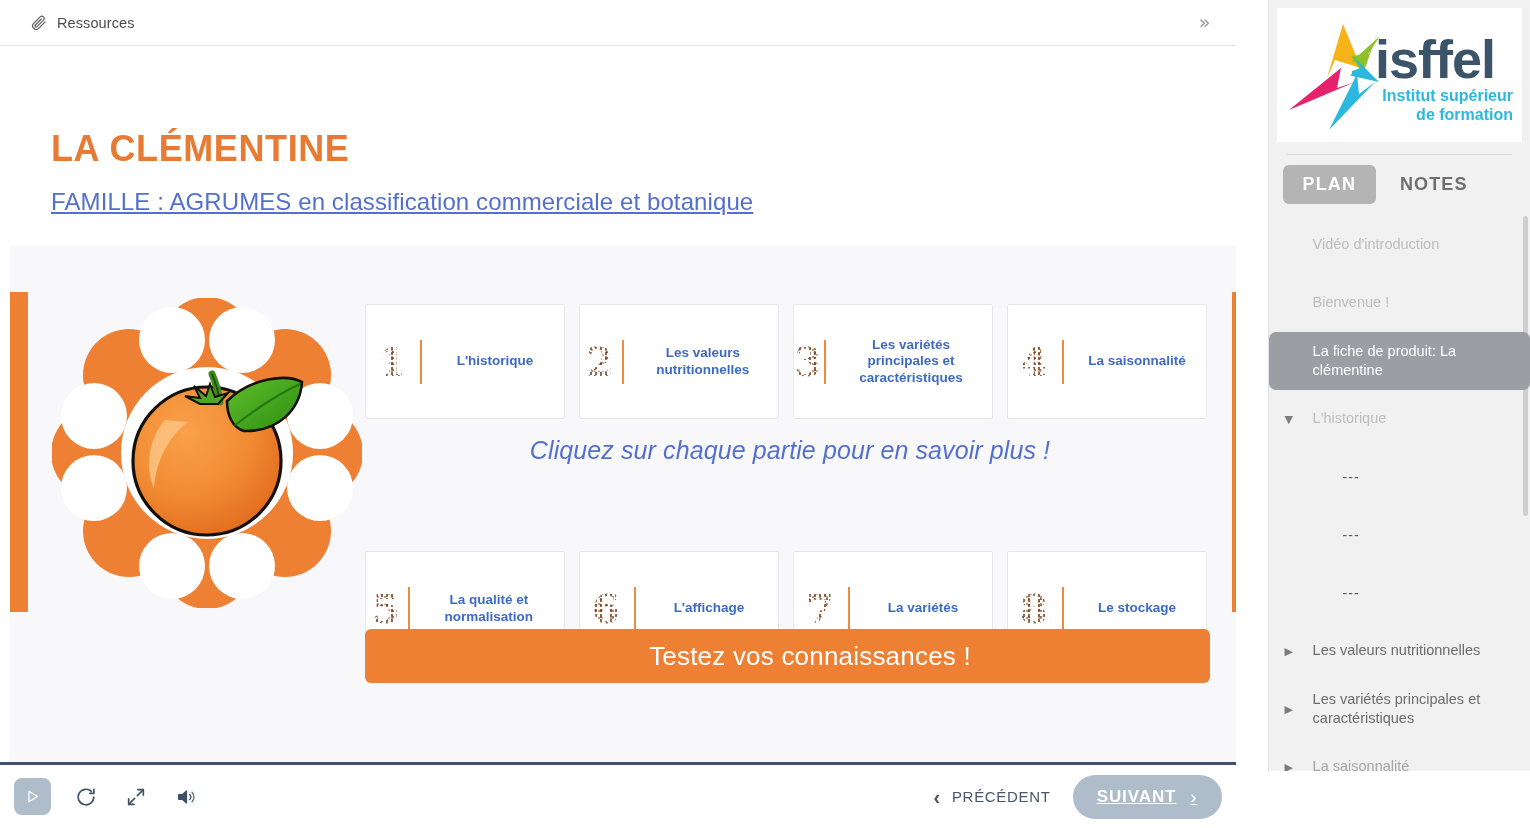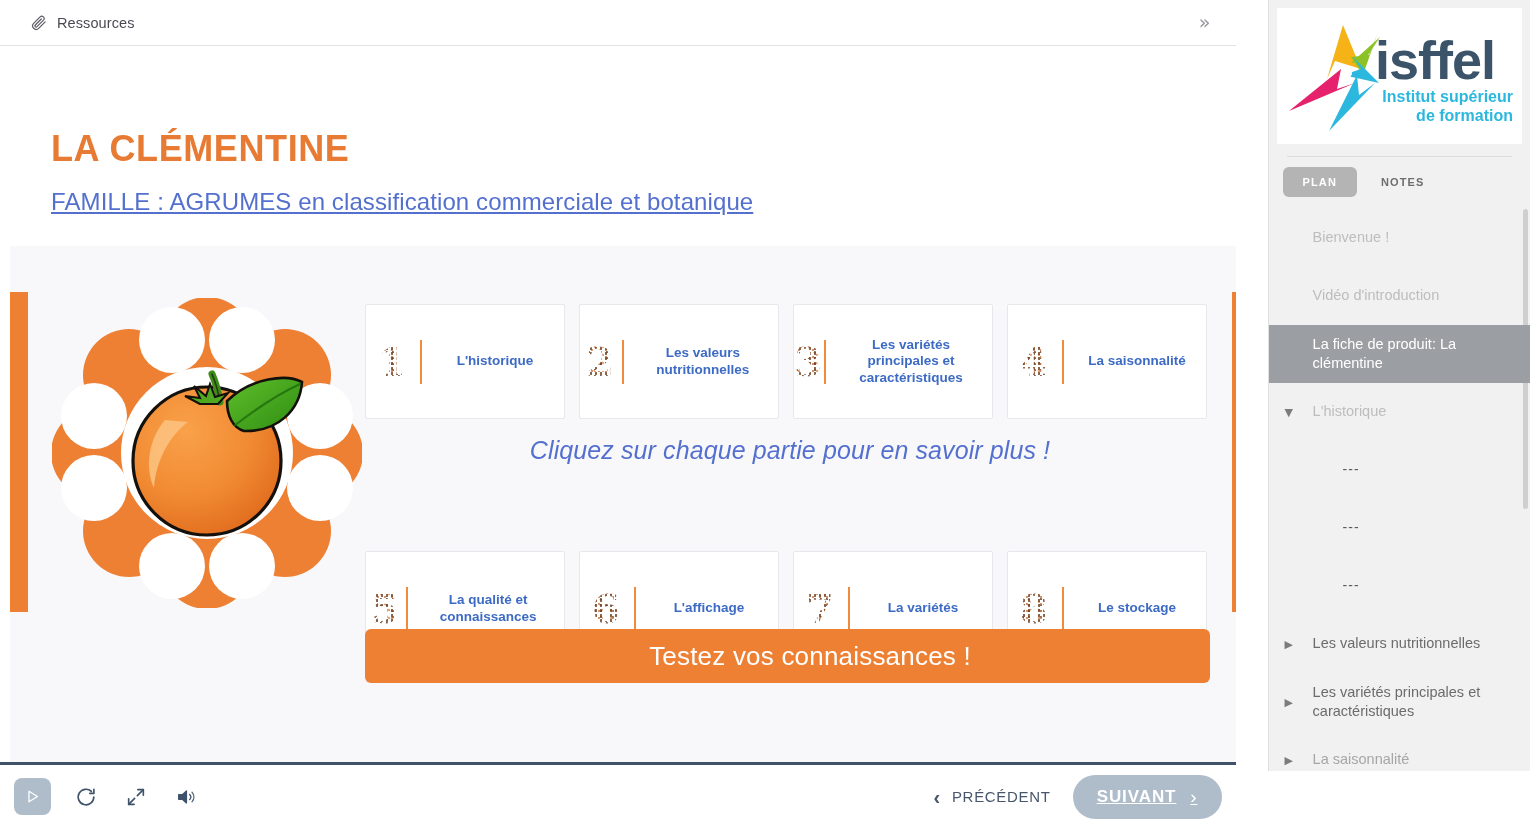--- a/index.html
+++ b/index.html
@@ -331,21 +331,21 @@
 
   .tabs {
     display: flex;
     align-items: center;
     gap: 4px;
     padding: 10px 14px 12px 14px;
   }
   .tab {
     padding: 9px 20px;
     border-radius: 6px;
-    font-size: 11px;
+    font-size: 18px;
     font-weight: 700;
     letter-spacing: 1.1px;
     color: #6E6E6E;
     cursor: pointer;
     background: transparent;
     border: none;
     font-family: "Liberation Sans", sans-serif;
   }
   .tab.active {
     background: #B4B4B4;
@@ -367,20 +367,21 @@
     line-height: 1.32;
     color: #B9B9B9;
     cursor: pointer;
   }
   .outline-item.dim   { color: #BDBDBD; }
   .outline-item.mid   { color: #6C6C6C; }
   .outline-item.light { color: #A6A6A6; }
   .outline-item.active {
     background: #9B9FA3;
     color: #FFFFFF;
+    border-radius: 7px;
   }
   .outline-item .tri {
     position: absolute;
     left: 16px;
     top: 50%;
     transform: translateY(-50%);
     font-size: 11px;
     color: #7C7C7C;
     line-height: 1;
     font-family: "DejaVu Sans", sans-serif;
@@ -507,21 +508,21 @@
               <span class="num-label">La saisonnalité</span>
             </div>
           </div>
 
           <div style="height:132px"></div>
 
           <div class="card-row row-bottom">
             <div class="num-card">
               <span class="num-glyph">5</span>
               <span class="num-divider"></span>
-              <span class="num-label">La qualité et connaissances</span>
+              <span class="num-label">La qualité et normalisation</span>
             </div>
             <div class="num-card">
               <span class="num-glyph">6</span>
               <span class="num-divider"></span>
               <span class="num-label">L'affichage</span>
             </div>
             <div class="num-card">
               <span class="num-glyph">7</span>
               <span class="num-divider"></span>
               <span class="num-label">La variétés</span>
@@ -623,25 +624,25 @@
 
     <div class="tabs">
       <button class="tab active">PLAN</button>
       <button class="tab">NOTES</button>
     </div>
 
     <div class="outline">
       <div class="sb-scroll"></div>
 
       <div class="outline-item dim">
+        <span>Vidéo d'introduction</span>
+      </div>
+
+      <div class="outline-item dim">
         <span>Bienvenue !</span>
-      </div>
-
-      <div class="outline-item dim">
-        <span>Vidéo d'introduction</span>
       </div>
 
       <div class="outline-item active">
         <span>La fiche de produit: La clémentine</span>
       </div>
 
       <div class="outline-item dim">
         <span class="tri">▼</span>
         <span>L'historique</span>
       </div>

